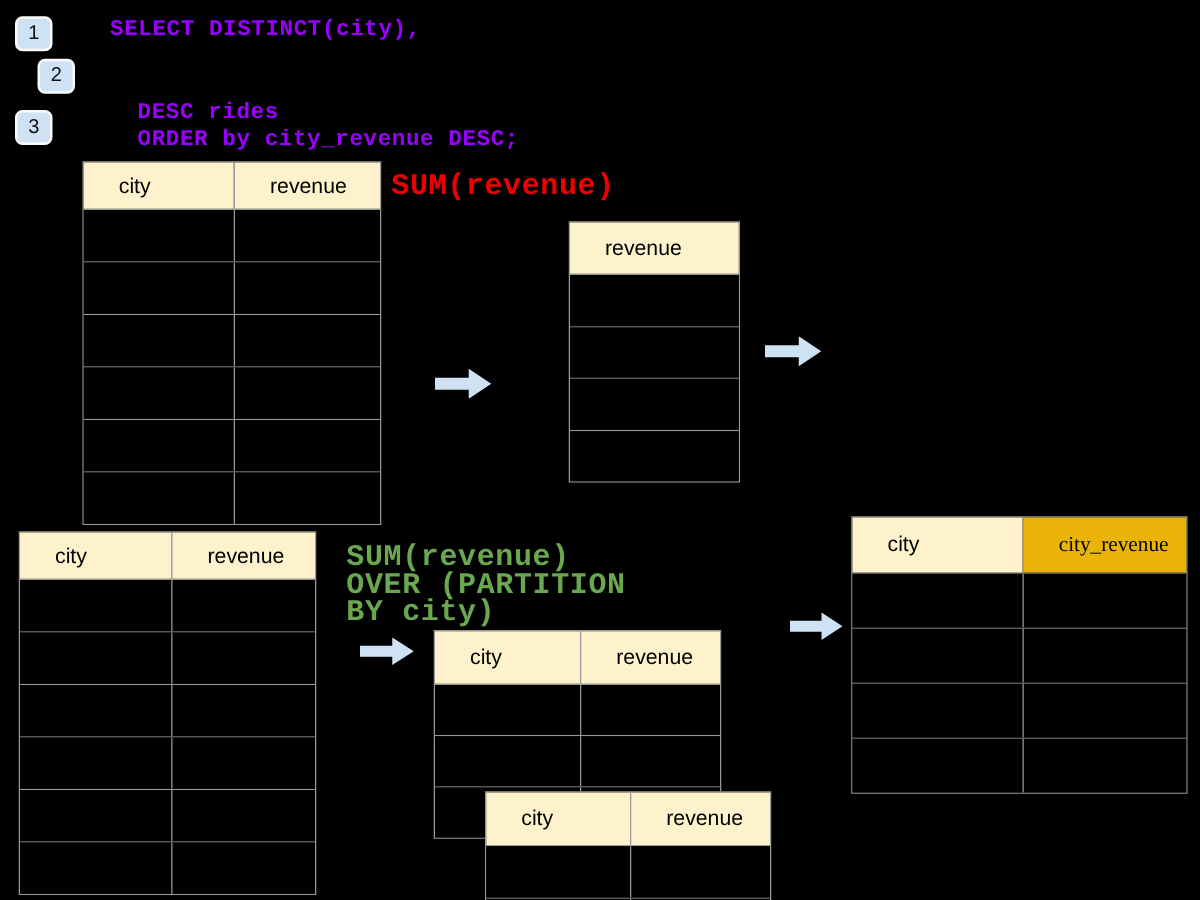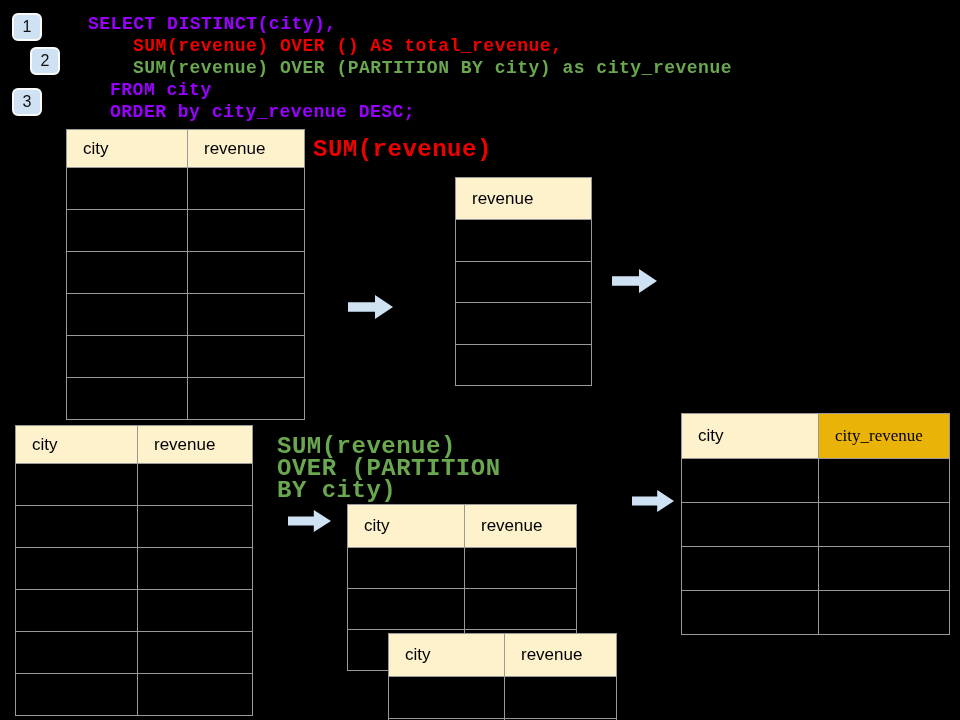--- a/index.html
+++ b/index.html
@@ -10,21 +10,21 @@
              font-weight:bold;font-size:18px;letter-spacing:.5px;white-space:pre;line-height:22px;}
   .annotation{position:absolute;font-family:"Liberation Mono","DejaVu Sans Mono",monospace;
               font-weight:bold;font-size:24px;letter-spacing:.5px;line-height:22px;white-space:pre;}
   .side-note{position:absolute;font-family:"Liberation Mono","DejaVu Sans Mono",monospace;
              font-weight:bold;font-size:15px;letter-spacing:.8px;line-height:19px;white-space:pre;}
   .badge{position:absolute;width:26px;height:24px;border-radius:6px;border:2px solid #fafafa;
          background:#cfe2f3;color:#111;font-size:16px;line-height:24px;text-align:center;}
   .tbl{position:absolute;box-sizing:border-box;border:1px solid #999;background:#000;}
   .tbl-row{display:flex;box-sizing:border-box;}
   .cell{box-sizing:border-box;display:flex;align-items:center;}
-  .hcell{background:#fdf2cc;color:#000;font-size:17px;padding-left:16px;}
+  .hcell{background:#fdf2cc;color:#000;font-size:17px;padding-left:28px;}
   .bcell{background:#000;}
   .arrow{position:absolute;background:#cfe2f3;
          clip-path:polygon(0 30%,60% 30%,60% 0,100% 50%,60% 100%,60% 70%,0 70%);}
 </style>
 </head>
 <body>
 
 <div class="stage">
   <div class="layer">
       <div class="tbl" style="left: 66px; top: 129px; width: 239px; border-color: rgb(153, 153, 153);">
@@ -160,23 +160,21 @@
       </div>
     </div>
   <div class="layer">
       <div class="arrow" style="left: 348px; top: 295px; width: 45px; height: 24px; background: rgb(207, 226, 243);"></div>
       <div class="arrow" style="left: 612px; top: 269px; width: 45px; height: 24px; background: rgb(207, 226, 243);"></div>
       <div class="arrow" style="left: 288px; top: 510px; width: 43px; height: 22px; background: rgb(207, 226, 243);"></div>
       <div class="arrow" style="left: 632px; top: 490px; width: 42px; height: 22px; background: rgb(207, 226, 243);"></div>
     </div>
   <div class="layer">
       <div class="code-line" style="left: 88px; top: 13px; color: rgb(153, 0, 255);">SELECT DISTINCT(city),</div>
-      <div class="code-line" style="left: 133px; top: 35px; color: rgb(238, 0, 0);">SUM(revenue) OVER () AS total_revenue,</div>
-      <div class="code-line" style="left: 133px; top: 57px; color: rgb(106, 168, 79);">SUM(revenue) OVER (PARTITION BY city) as city_revenue</div>
-      <div class="code-line" style="left: 110px; top: 79px; color: rgb(153, 0, 255);">FROM city</div>
+      <div class="code-line" style="left: 110px; top: 79px; color: rgb(153, 0, 255);">DESC rides</div>
       <div class="code-line" style="left: 110px; top: 101px; color: rgb(153, 0, 255);">ORDER by city_revenue DESC;</div>
     </div>
   <div class="layer">
       <div class="annotation" style="left: 313px; top: 139px; color: rgb(238, 0, 0);"><div class="annotation-line">SUM(revenue)</div></div>
       <div class="annotation" style="left: 277px; top: 436px; color: rgb(106, 168, 79);"><div class="annotation-line">SUM(revenue)</div><div class="annotation-line">OVER (PARTITION</div><div class="annotation-line">BY city)</div></div>
     </div>
   <div class="layer">
       <div class="badge" style="left: 12px; top: 13px; background: rgb(207, 226, 243);">1</div>
       <div class="badge" style="left: 30px; top: 47px; background: rgb(207, 226, 243);">2</div>
       <div class="badge" style="left: 12px; top: 88px; background: rgb(207, 226, 243);">3</div>

